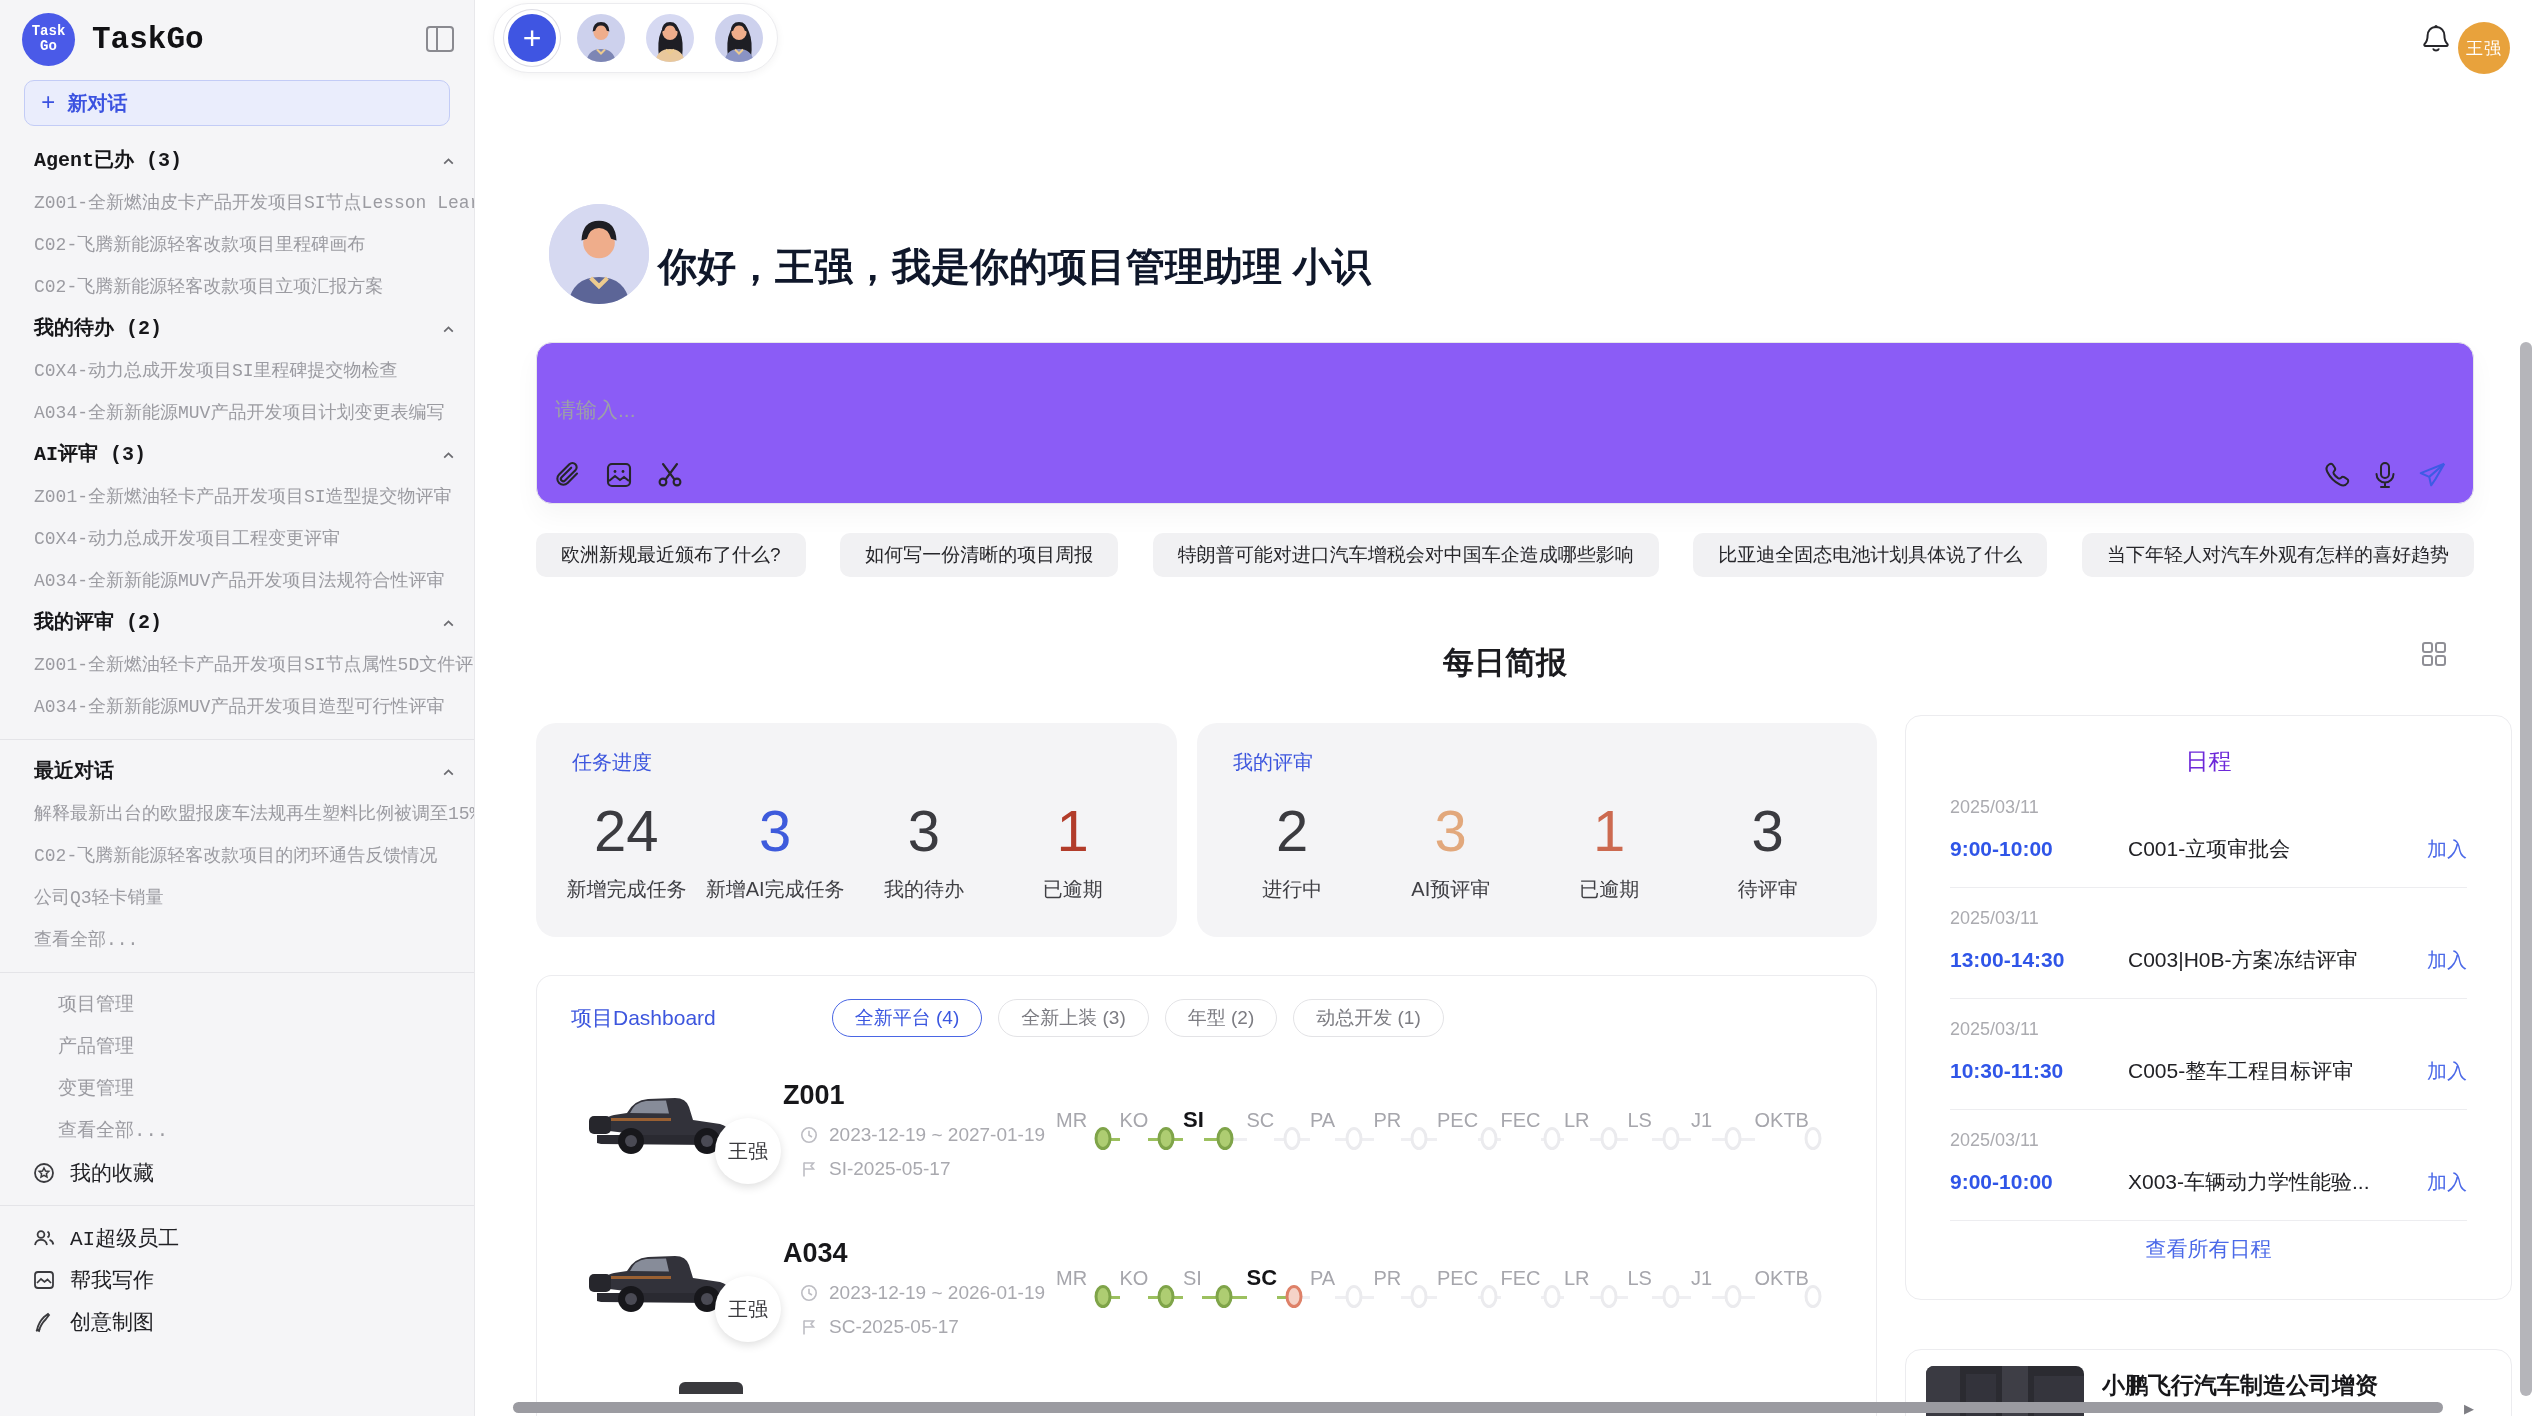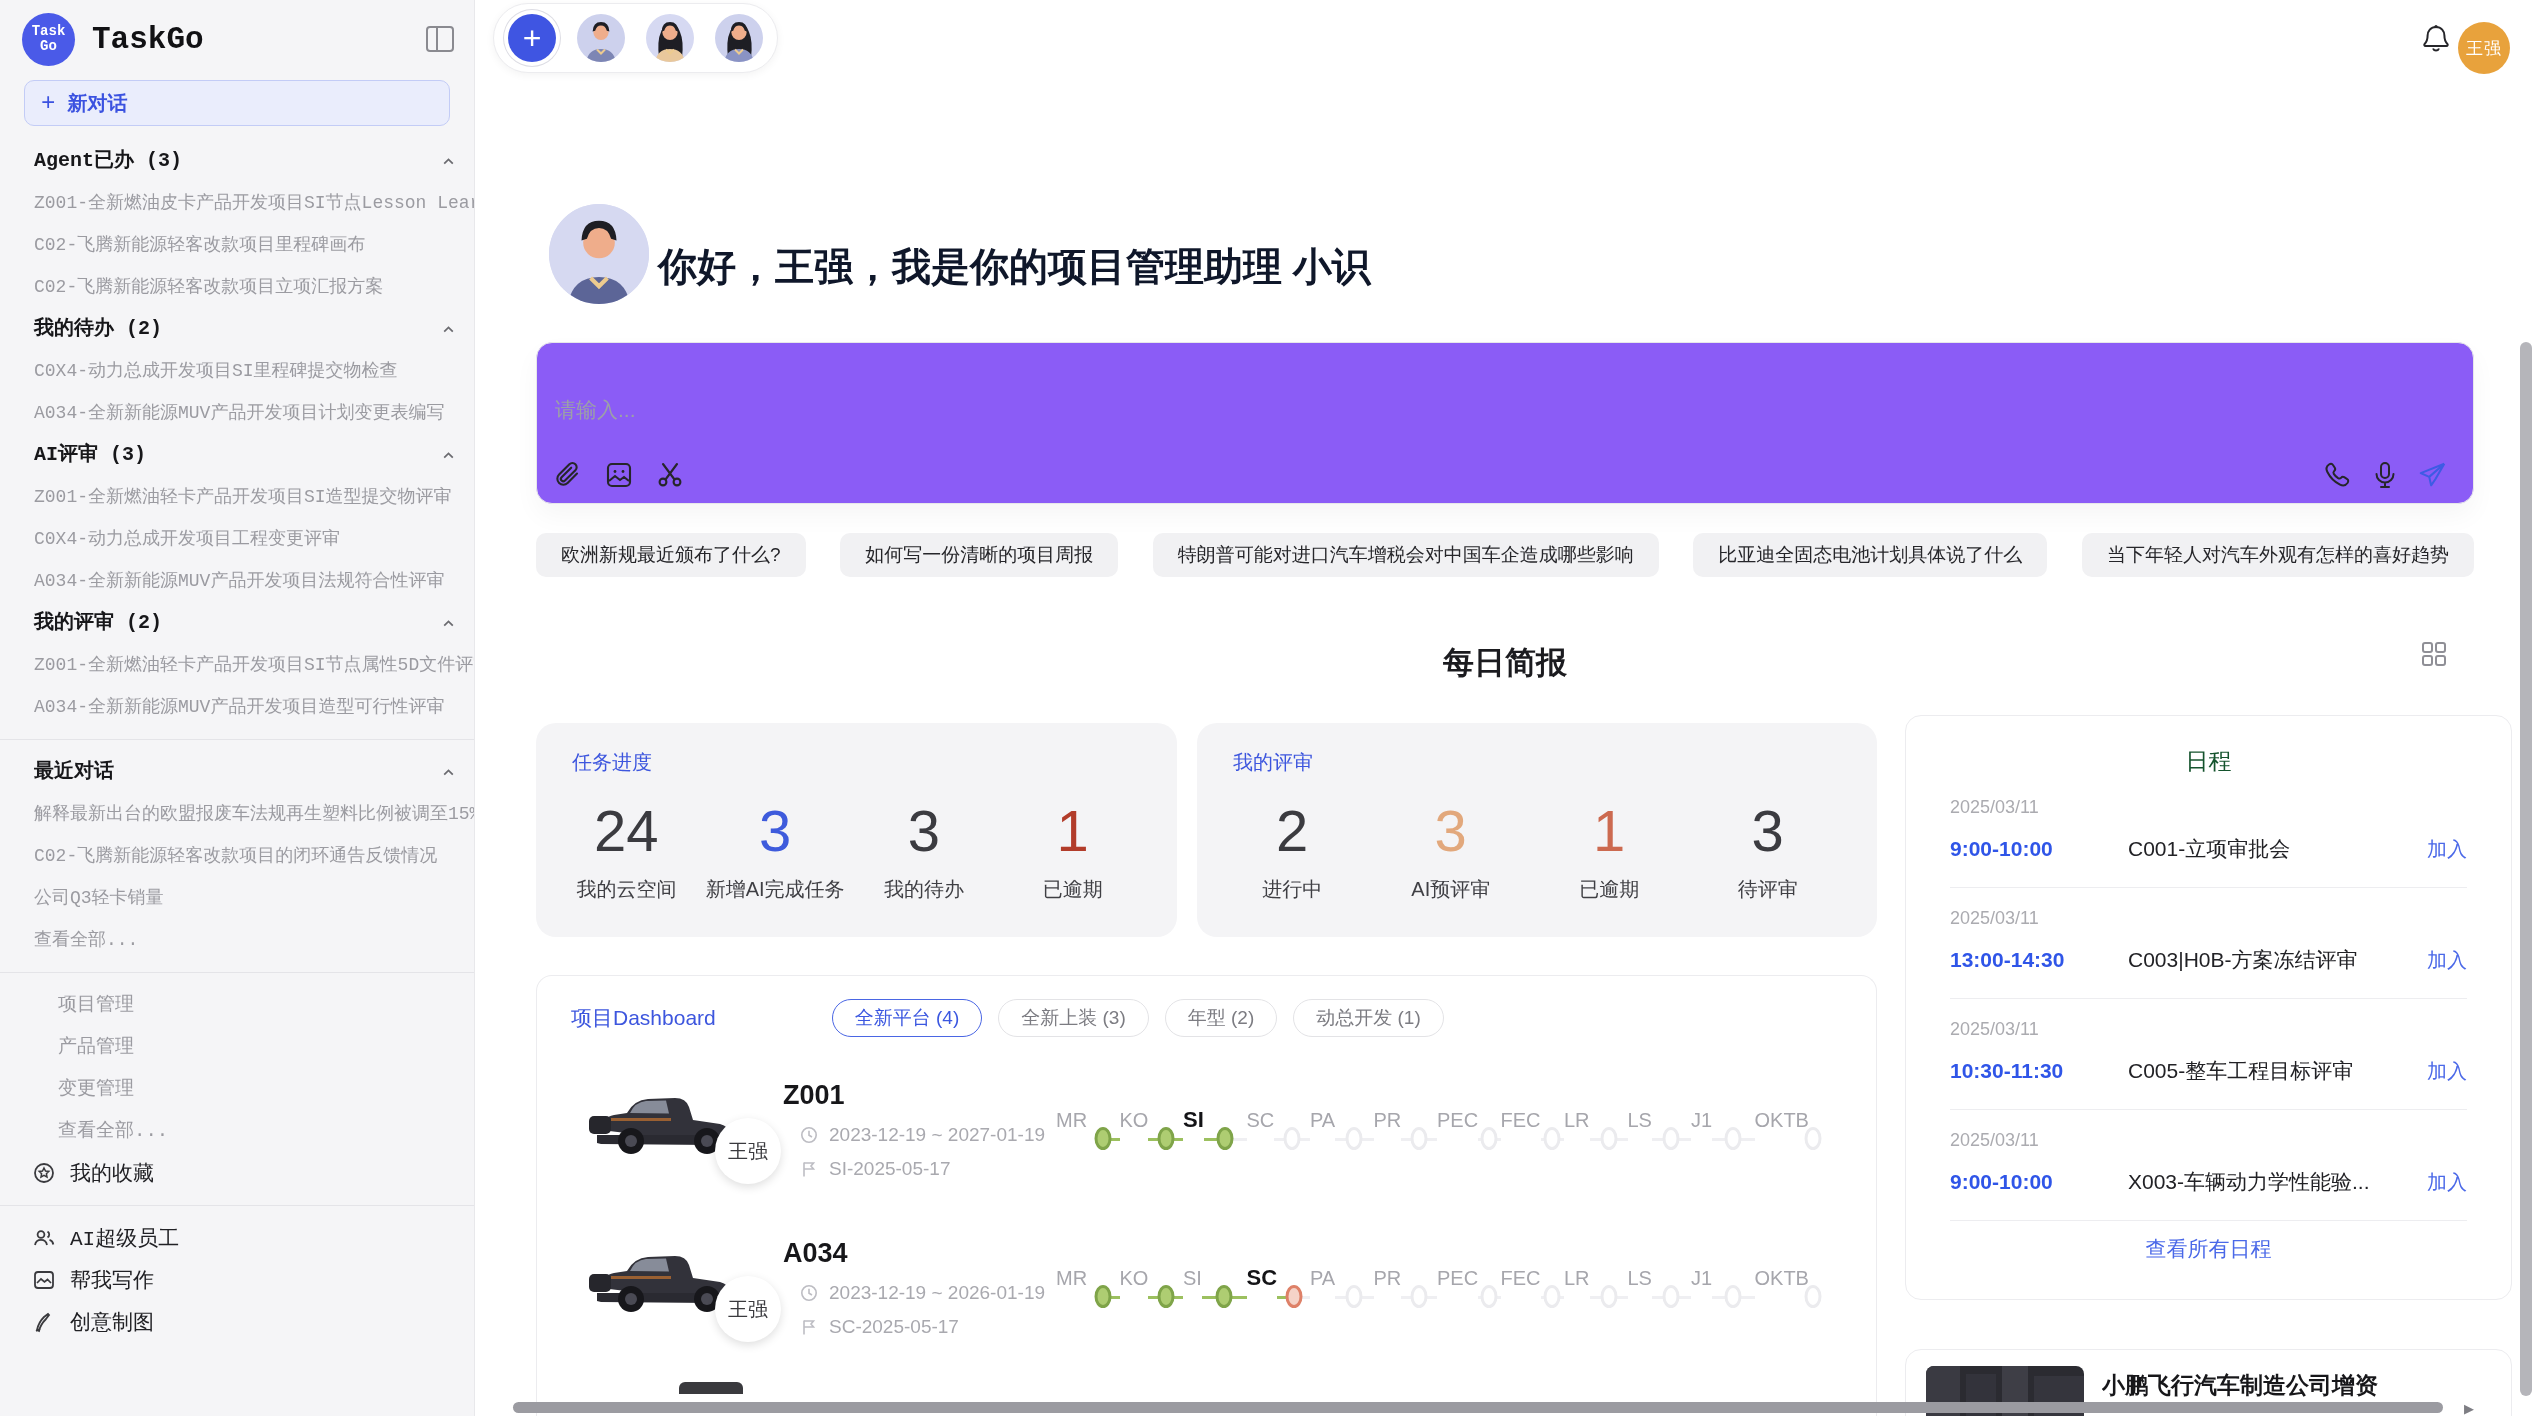--- a/index.html
+++ b/index.html
@@ -114,21 +114,21 @@
   .dot { position:absolute; left:50%; top:0; transform:translateX(-50%); width:17px; height:23px;
     border-radius:50%; background:#fff; border:3px solid #EBEBEE; }
   .dot.g { background:#AECD72; border-color:#7FA449; }
   .dot.r { background:#F5D3C8; border-color:#DE8168; }
   .car-sliver { position:absolute; left:142px; top:406px; width:64px; height:12px;
     border-radius:6px 6px 0 0; background:#3A3A3E; }
 
   
   .sched-card { position:absolute; left:1905px; top:715px; width:607px; height:585px;
     background:#fff; border:1px solid #ECECEF; border-radius:16px; padding:30px 44px 0 44px; }
-  .sched-title { text-align:center; font-size:23px; color:#14532d; }
+  .sched-title { text-align:center; font-size:23px; color:#6d28d9; }
   .sched-item { padding:20px 0 24px; }
   .sched-date { font-size:18px; color:#ABABB0; }
   .sched-row { display:flex; align-items:center; margin-top:17px; }
   .sched-time { width:178px; font-size:21px; font-weight:600; color:#2F55E8; }
   .sched-name { flex:1; font-size:21px; color:#222226; white-space:nowrap; overflow:hidden; }
   .sched-join { font-size:20px; color:#4A68E8; cursor:pointer; }
   .sched-div { border:none; border-top:1px solid #EDEDF0; }
   .sched-viewall { text-align:center; font-size:21px; color:#4A68E8; padding-top:14px; cursor:pointer; }
 
   
@@ -382,21 +382,21 @@
         <rect x="16" y="3" width="9" height="9" rx="2" fill="none" stroke="#8F8F96" stroke-width="2"></rect>
         <rect x="3" y="16" width="9" height="9" rx="2" fill="none" stroke="#8F8F96" stroke-width="2"></rect>
         <rect x="16" y="16" width="9" height="9" rx="2" fill="none" stroke="#8F8F96" stroke-width="2"></rect>
       </svg>
   </div>
   <div class="stat-card" id="stat-card-0">
       <div class="sc-title">任务进度</div>
       <div class="sc-grid">
         <div class="sc-cell">
           <div class="sc-num tone-dark">24</div>
-          <div class="sc-lab">我的云空间</div>
+          <div class="sc-lab">新增完成任务</div>
         </div>
         <div class="sc-cell">
           <div class="sc-num tone-blue">3</div>
           <div class="sc-lab">新增AI完成任务</div>
         </div>
         <div class="sc-cell">
           <div class="sc-num tone-dark">3</div>
           <div class="sc-lab">我的待办</div>
         </div>
         <div class="sc-cell">

